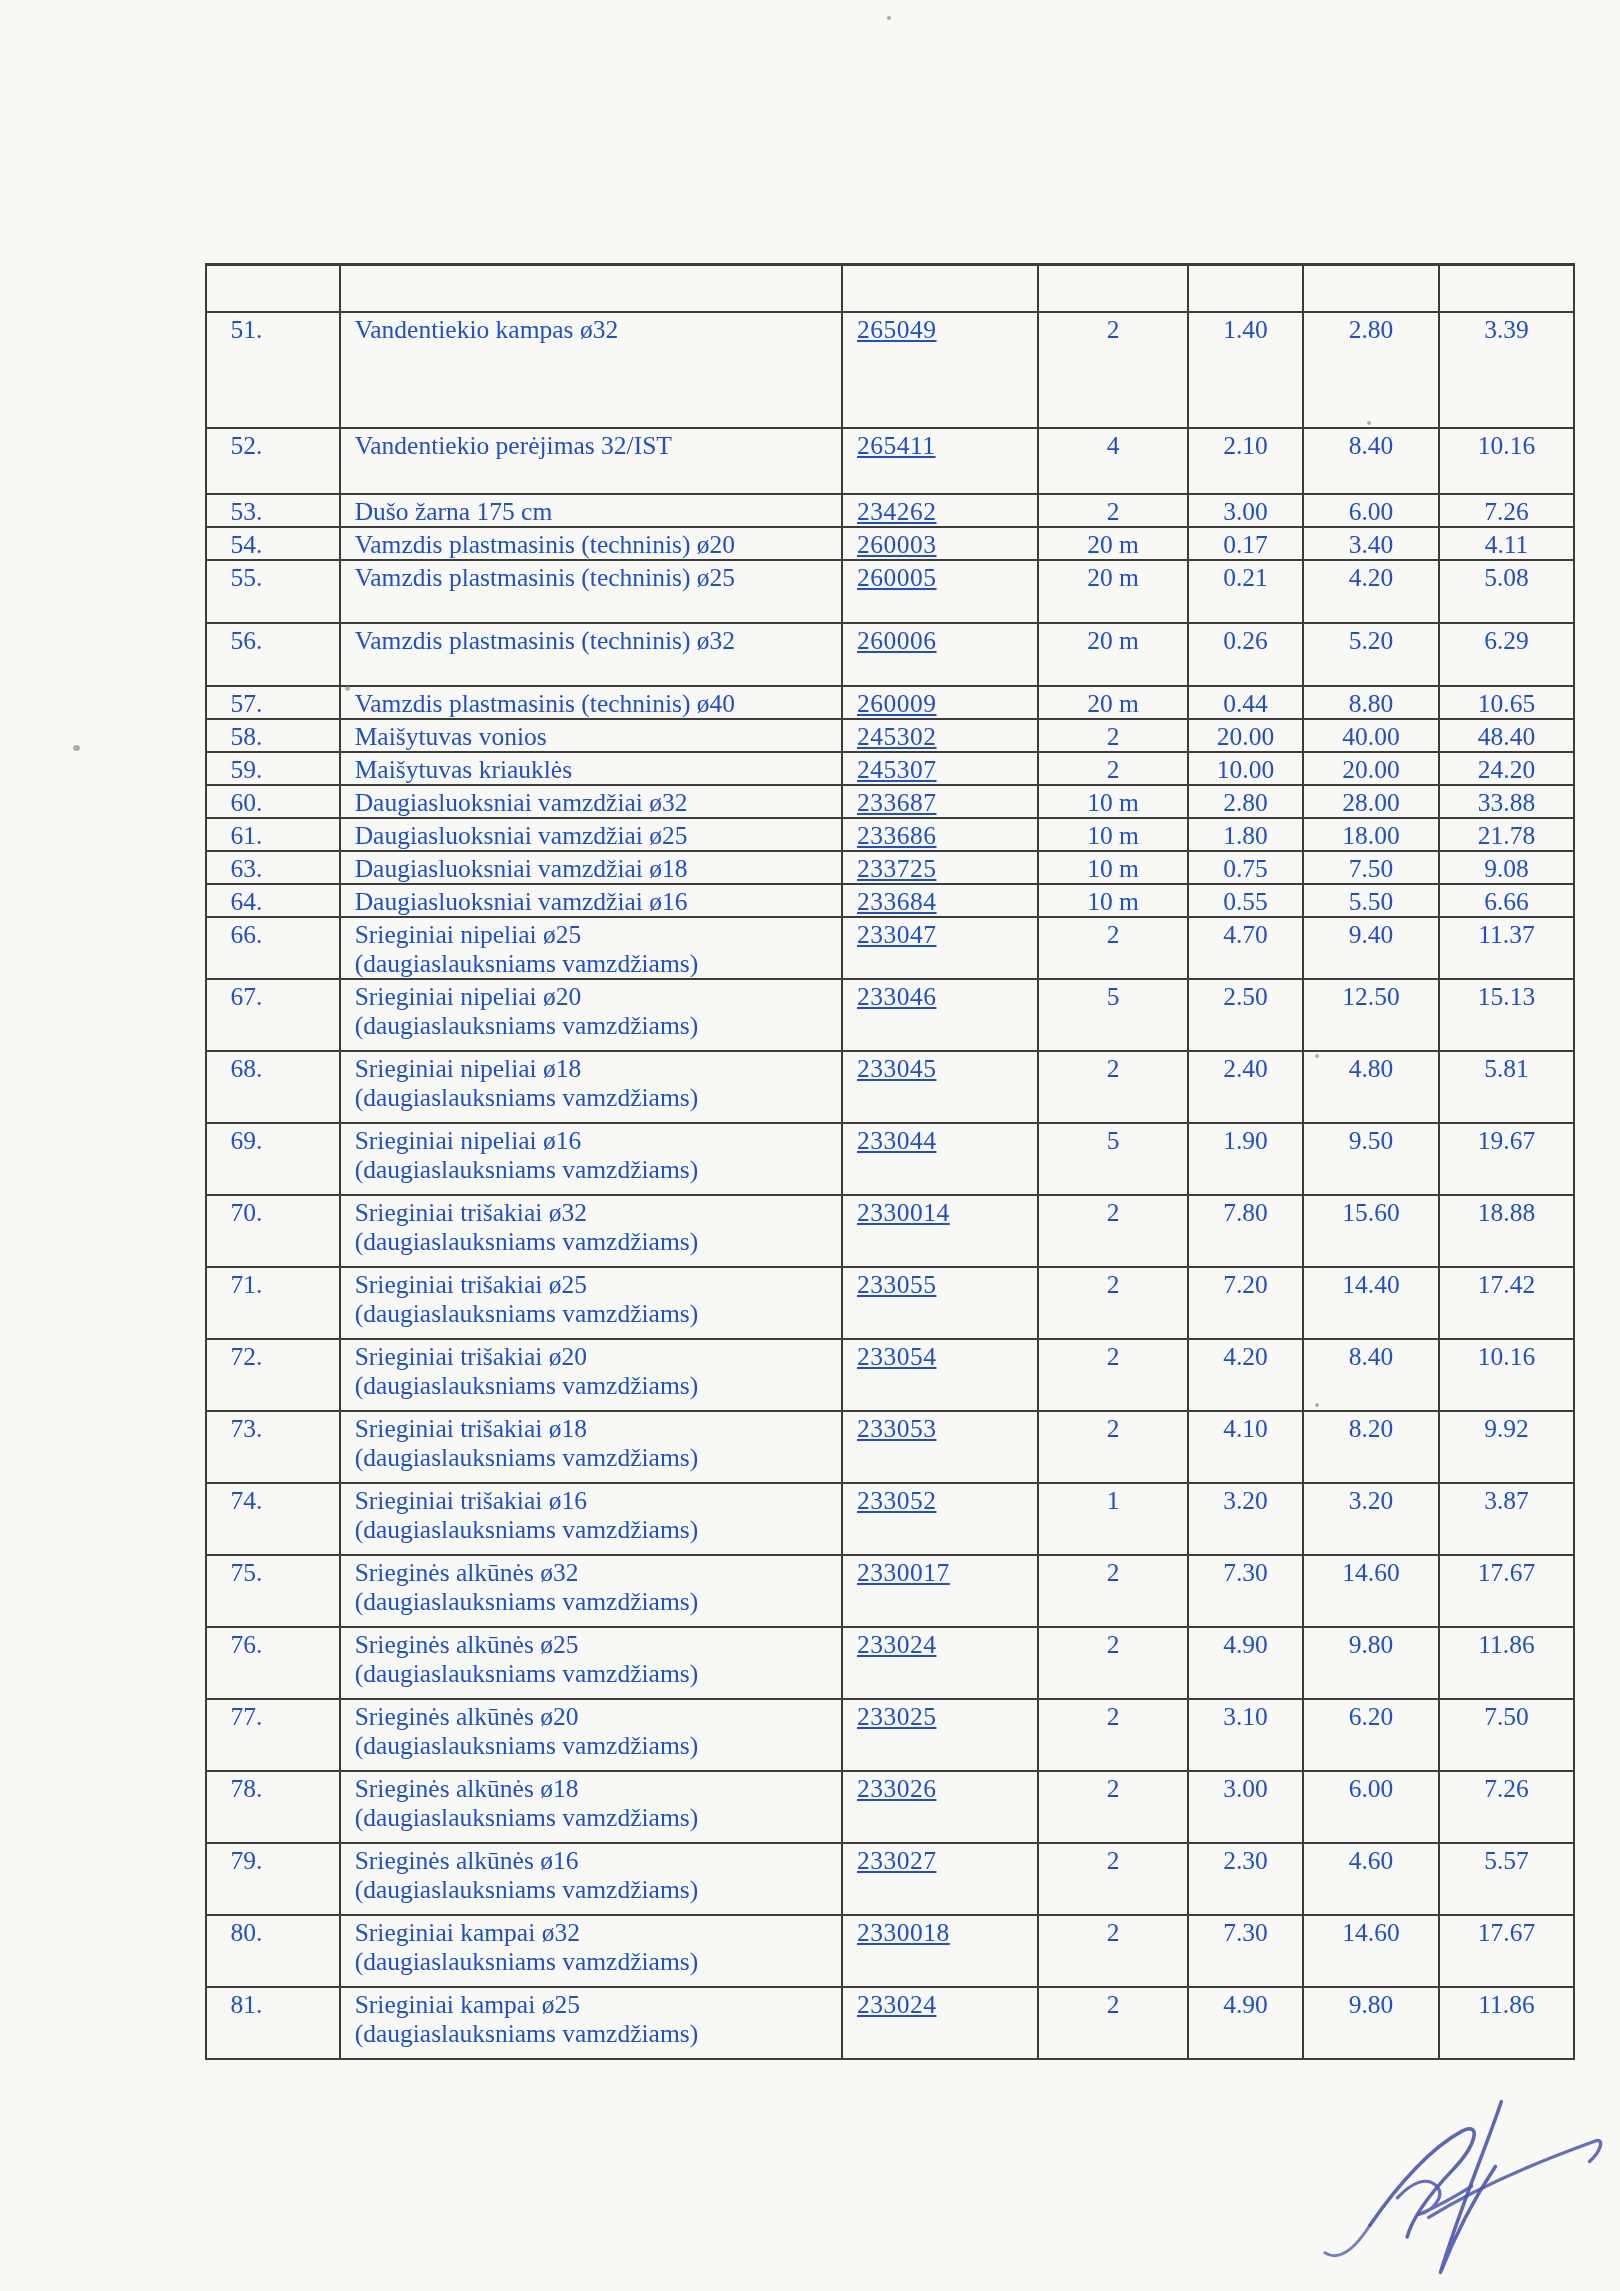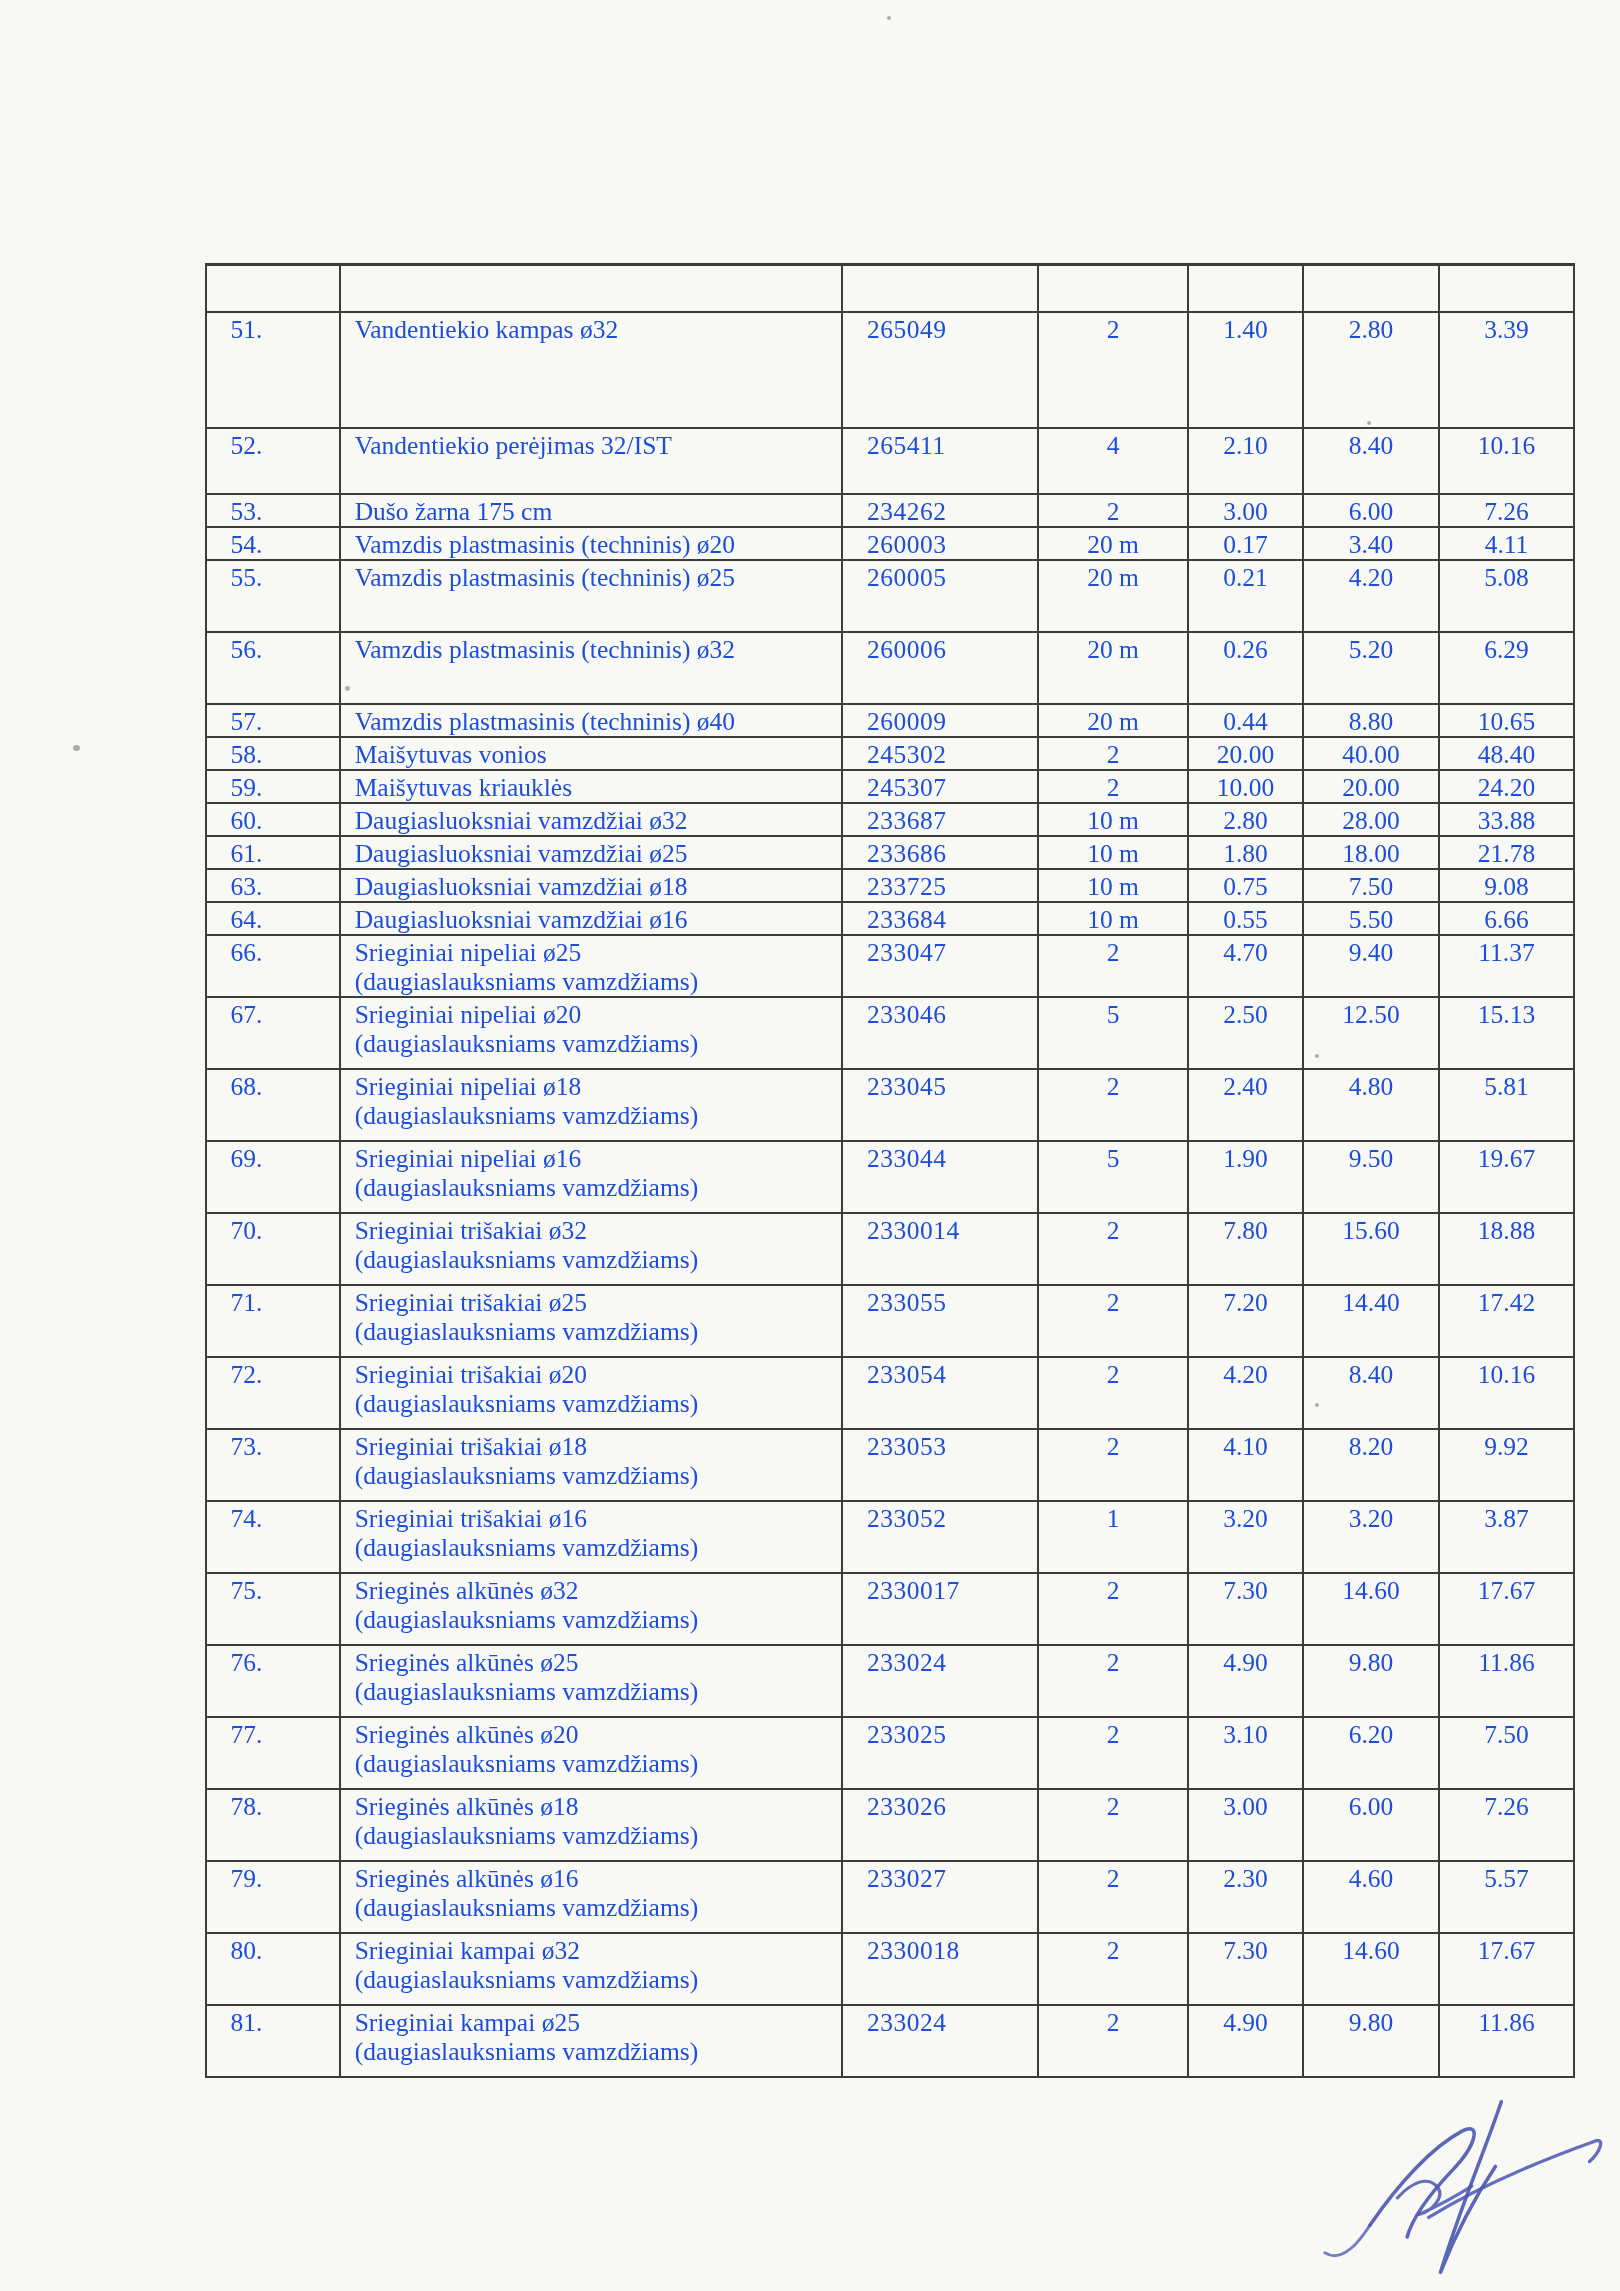--- a/index.html
+++ b/index.html
@@ -30,29 +30,29 @@
   td{
     font-size:25.5px;
     line-height:29px;
     vertical-align:top;
     padding:2px 3.9px 0 3.9px;
     overflow:hidden;
     white-space:nowrap;
   }
   .c-nr{padding-left:23.5px;}
   .c-desc{padding-left:13.7px;margin-left:16px;}
-  .c-code{padding-left:24px;letter-spacing:0.5px;}
+  .c-code{padding-left:14px;letter-spacing:0.5px;text-decoration:underline;}
   .c-qty{text-align:center;}
   .c-num{text-align:center;}
   .d2{display:block;}
   
   tbody tr:nth-child(1){height:116px;}
   tbody tr:nth-child(2){height:66px;}
   tbody tr:nth-child(3),tbody tr:nth-child(4){height:33px;}
-  tbody tr:nth-child(5),tbody tr:nth-child(6){height:72px;}
+  tbody tr:nth-child(5),tbody tr:nth-child(6){height:63px;}
   tbody tr:nth-child(n+7):nth-child(-n+14){height:33px;}
   tbody tr:nth-child(n+15){height:72px;}
   
   .speck{
     position:absolute;
     background:#8f8f89;
     border-radius:50%;
     opacity:.7;
   }
   

